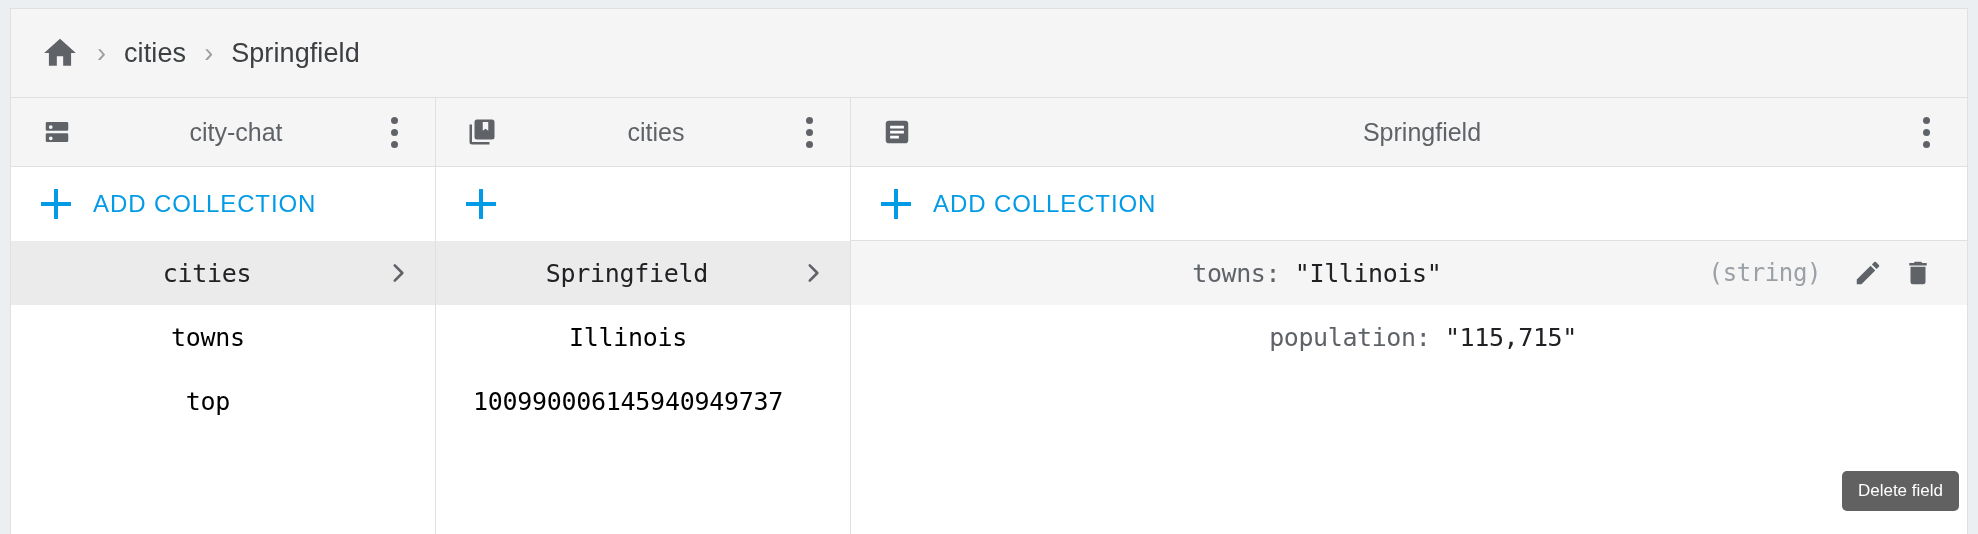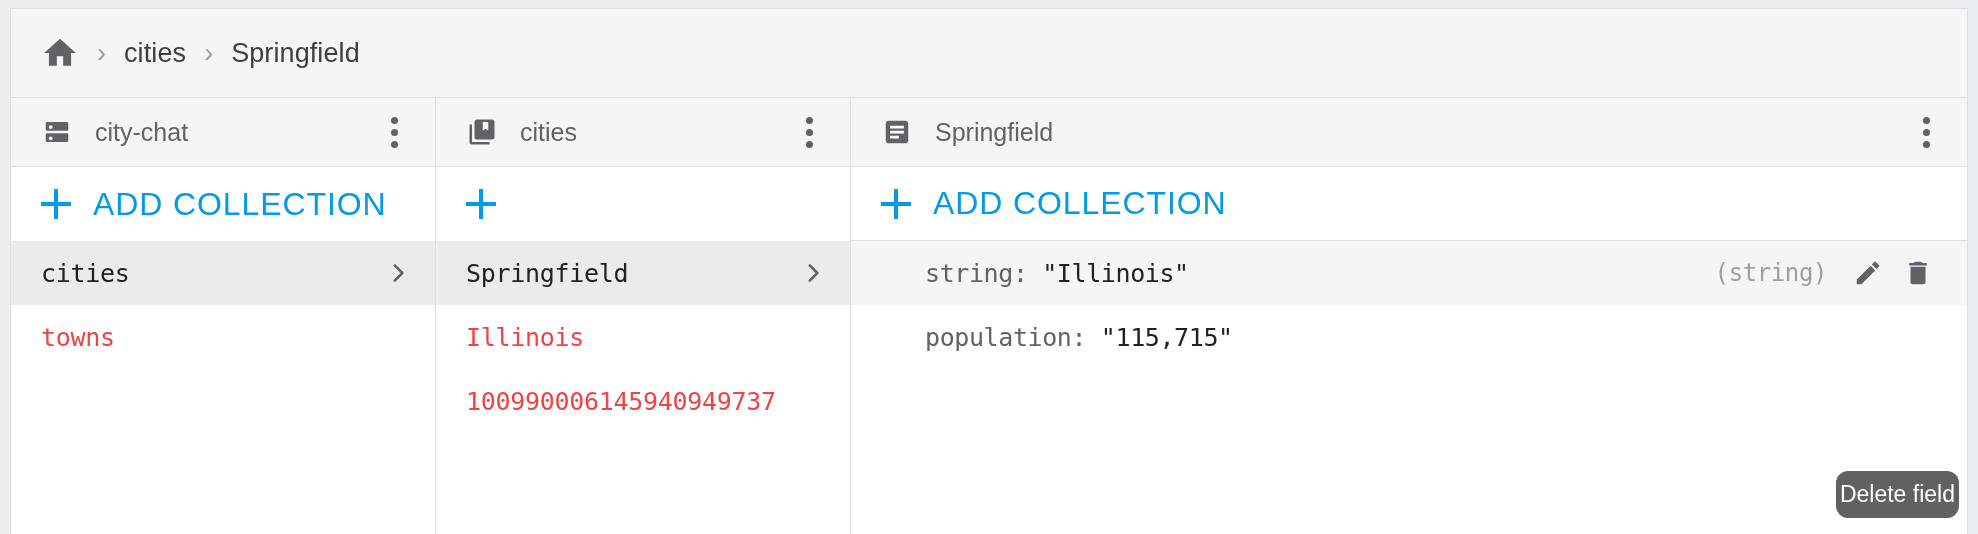--- a/index.html
+++ b/index.html
@@ -61,20 +61,21 @@
     color: #3c4043;
     letter-spacing: 0.1px;
     white-space: nowrap;
   }
 
   
   .columns {
     display: flex;
     flex: 1 1 auto;
     min-height: 0;
+    text-align: center;
   }
 
   .col {
     display: flex;
     flex-direction: column;
     min-width: 0;
     position: relative;
   }
   .col-db    { width: 425px; border-right: 1px solid #e0e0e0; }
   .col-coll  { width: 415px; border-right: 1px solid #e0e0e0; }
@@ -143,21 +144,21 @@
   .plus-icon::before, .plus-icon::after {
     content: "";
     position: absolute;
     background: #039be5;
   }
   .plus-icon::before { left: 0; top: 13px; width: 30px; height: 4px; }
   .plus-icon::after  { top: 0; left: 13px; height: 30px; width: 4px; }
 
   .action-label {
     color: #039be5;
-    font-size: 32px;
+    font-size: 24px;
     letter-spacing: 0.9px;
     font-weight: 500;
     white-space: nowrap;
   }
 
   
   .list { flex: 1 1 auto; overflow: hidden; }
 
   .list-row {
     height: 64px;
@@ -165,21 +166,21 @@
     align-items: center;
     padding: 0 24px 0 30px;
     cursor: pointer;
     background: transparent;
   }
   .list-row.selected { background: #ebebeb; }
 
   .list-row-label {
     font-family: "DejaVu Sans Mono", "Liberation Mono", monospace;
     font-size: 25px;
-    color: #ef4444;
+    color: #000000;
     white-space: nowrap;
     overflow: hidden;
     text-overflow: ellipsis;
     flex: 1 1 auto;
     letter-spacing: -0.3px;
   }
   .list-row.selected .list-row-label { color: #202124; }
 
   .chev {
     flex: 0 0 24px;
@@ -206,44 +207,44 @@
     overflow: hidden;
     letter-spacing: -0.4px;
   }
   .field-key { color: #5f6368; }
   .field-val { color: #202124; }
 
   .field-type {
     font-family: "DejaVu Sans Mono", "Liberation Mono", monospace;
     font-size: 24px;
     color: #9aa0a6;
-    margin-right: 10px;
+    margin-right: 16px;
     white-space: nowrap;
     letter-spacing: -0.4px;
   }
 
   .field-action {
     width: 38px; height: 38px;
     flex: 0 0 38px;
     display: flex; align-items: center; justify-content: center;
     cursor: pointer;
     margin-left: 12px;
   }
   .field-action svg { display: block; }
 
   
   .tooltip {
     position: absolute;
     right: 8px;
     top: 462px;
     background: #616161;
     color: #ffffff;
-    font-size: 23px;
-    padding: 10px 4px;
-    border-radius: 12px;
+    font-size: 17px;
+    padding: 10px 16px;
+    border-radius: 5px;
     white-space: nowrap;
     pointer-events: none;
   }
 </style>
 </head>
 <body>
 
 <div class="app">
   <div class="panel-frame">
 
@@ -287,20 +288,24 @@
             <span class="chev">
               <svg width="26" height="26" viewBox="0 0 24 24" aria-hidden="true">
                 <path fill="none" stroke="#5f6368" stroke-width="2.4" stroke-linecap="round" stroke-linejoin="round" d="M9 5l7 7-7 7"></path>
               </svg>
             </span>
           </div>
           <div class="list-row">
             <span class="list-row-label">towns</span>
             <span class="chev"></span>
           </div>
+          <div class="list-row">
+            <span class="list-row-label">top</span>
+            <span class="chev"></span>
+          </div>
         </div>
       </div>
 
       <div class="col col-coll">
         <div class="col-header">
           <span class="col-header-icon">
             <svg width="30" height="30" viewBox="0 0 24 24" aria-hidden="true">
               <path fill="#5f6368" d="M4 6H2v14a2 2 0 0 0 2 2h14v-2H4z"></path>
               <path fill="#5f6368" d="M20 2H8a2 2 0 0 0-2 2v12a2 2 0 0 0 2 2h12a2 2 0 0 0 2-2V4a2 2 0 0 0-2-2zm-3 9-2.2-1.6L12.6 11V4H17z"></path>
             </svg>
@@ -357,21 +362,21 @@
 
         <div class="action-row with-divider">
           <span class="plus-icon"></span>
           <span class="action-label">ADD COLLECTION</span>
         </div>
 
 
         <div class="list">
           <div class="field-row highlight">
             <span class="field-text">
-              <span class="field-key">string:</span>
+              <span class="field-key">towns:</span>
               <span class="field-val">"Illinois"</span>
             </span>
             <span class="field-type">(string)</span>
             <span class="field-action">
               <svg width="30" height="30" viewBox="0 0 24 24" aria-hidden="true">
                 <path fill="#5f6368" d="M3 17.25V21h3.75L17.81 9.94l-3.75-3.75zM20.71 7.04a1 1 0 0 0 0-1.41l-2.34-2.34a1 1 0 0 0-1.41 0l-1.83 1.83 3.75 3.75z"></path>
               </svg>
             </span>
             <span class="field-action">
               <svg width="30" height="30" viewBox="0 0 24 24" aria-hidden="true">

